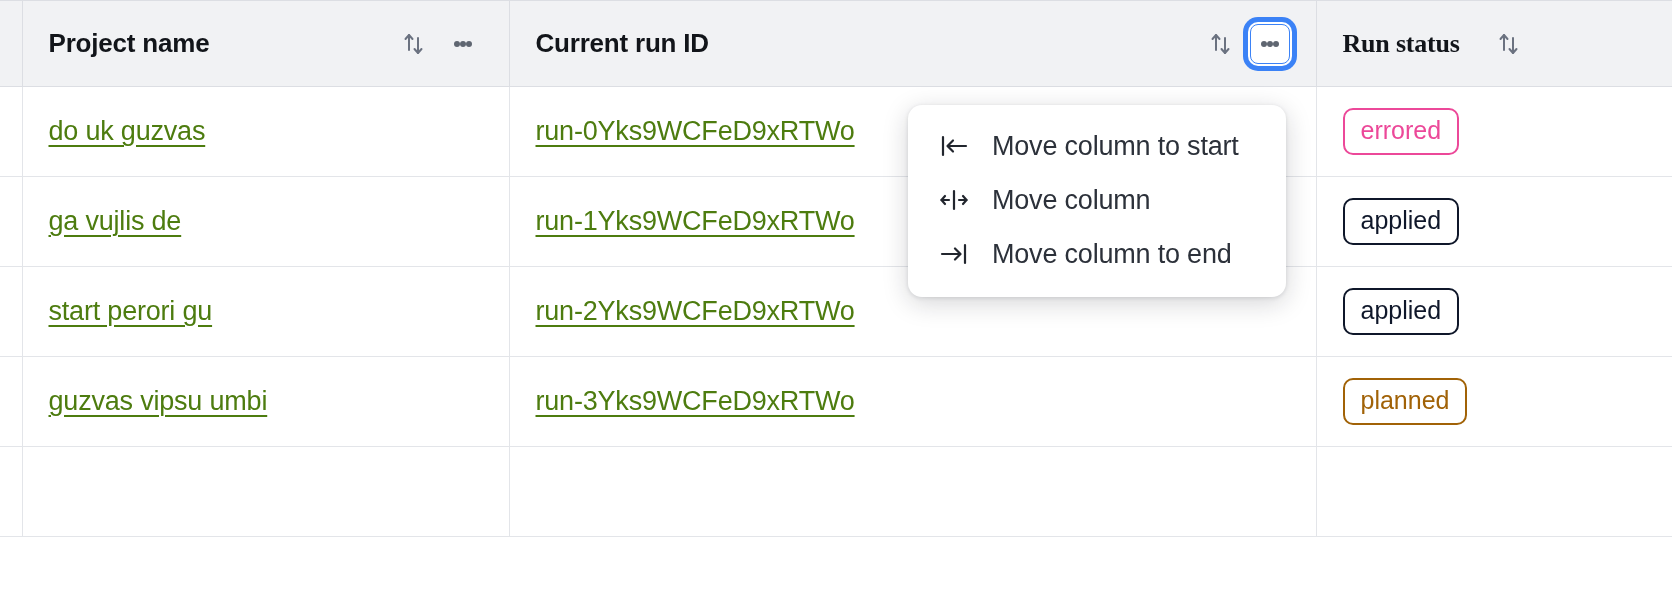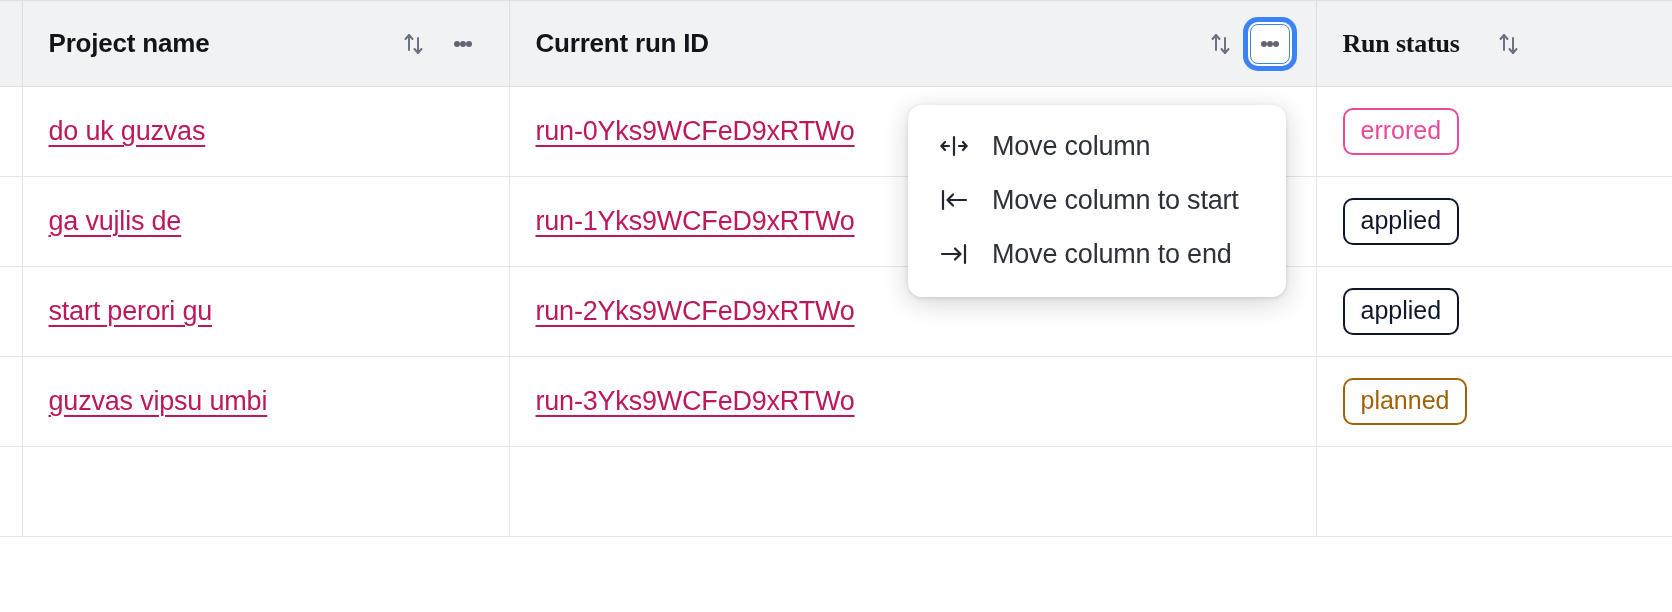--- a/index.html
+++ b/index.html
@@ -83,21 +83,21 @@
     border-right: 1px solid #e3e5e9;
     padding: 0 26px;
     vertical-align: middle;
     background: #ffffff;
   }
   tbody td.select-col { padding: 0; }
   tbody td.status-col { border-right: none; }
 
   a.cell-link {
     font-size: 27px;
-    color: #be185d;
+    color: #4d7c0f;
     text-decoration: underline;
     text-underline-offset: 5px;
     text-decoration-thickness: 2px;
     letter-spacing: -0.2px;
     white-space: nowrap;
   }
 
   .badge {
     display: inline-block;
     padding: 6px 16px 8px;
@@ -243,45 +243,45 @@
       <tr>
         <td class="select-col"></td>
         <td></td>
         <td></td>
         <td class="status-col"></td>
       </tr>
     </tbody>
   </table>
 
   <div class="menu">
+    <div class="menu-item">
+      <span class="menu-icon">
+        <svg width="30" height="26" viewBox="0 0 30 26" fill="none" stroke="currentColor" stroke-width="2.2" stroke-linecap="round" stroke-linejoin="round">
+          <path d="M4 4 V22"></path>
+          <path d="M27 13 H9"></path>
+            <path d="M14 7.5 L8.5 13 L14 18.5"></path>
+        </svg>
+      </span>
+      <span>Move column to start</span>
+    </div>
     <div class="menu-item">
       <span class="menu-icon">
         <svg width="30" height="26" viewBox="0 0 30 26" fill="none" stroke="currentColor" stroke-width="2.2" stroke-linecap="round" stroke-linejoin="round">
           <path d="M15 4 V22"></path>
           <path d="M10 13 H2.5"></path>
             <path d="M6 9 L2.5 13 L6 17"></path>
           <path d="M20 13 H27.5"></path>
             <path d="M24 9 L27.5 13 L24 17"></path>
         </svg>
       </span>
       <span>Move column</span>
     </div>
     <div class="menu-item">
       <span class="menu-icon">
         <svg width="30" height="26" viewBox="0 0 30 26" fill="none" stroke="currentColor" stroke-width="2.2" stroke-linecap="round" stroke-linejoin="round">
-          <path d="M4 4 V22"></path>
-          <path d="M27 13 H9"></path>
-            <path d="M14 7.5 L8.5 13 L14 18.5"></path>
-        </svg>
-      </span>
-      <span>Move column to start</span>
-    </div>
-    <div class="menu-item">
-      <span class="menu-icon">
-        <svg width="30" height="26" viewBox="0 0 30 26" fill="none" stroke="currentColor" stroke-width="2.2" stroke-linecap="round" stroke-linejoin="round">
           <path d="M26 4 V22"></path>
           <path d="M3 13 H21"></path>
             <path d="M16 7.5 L21.5 13 L16 18.5"></path>
         </svg>
       </span>
       <span>Move column to end</span>
     </div>
   </div>
 
 </div>

